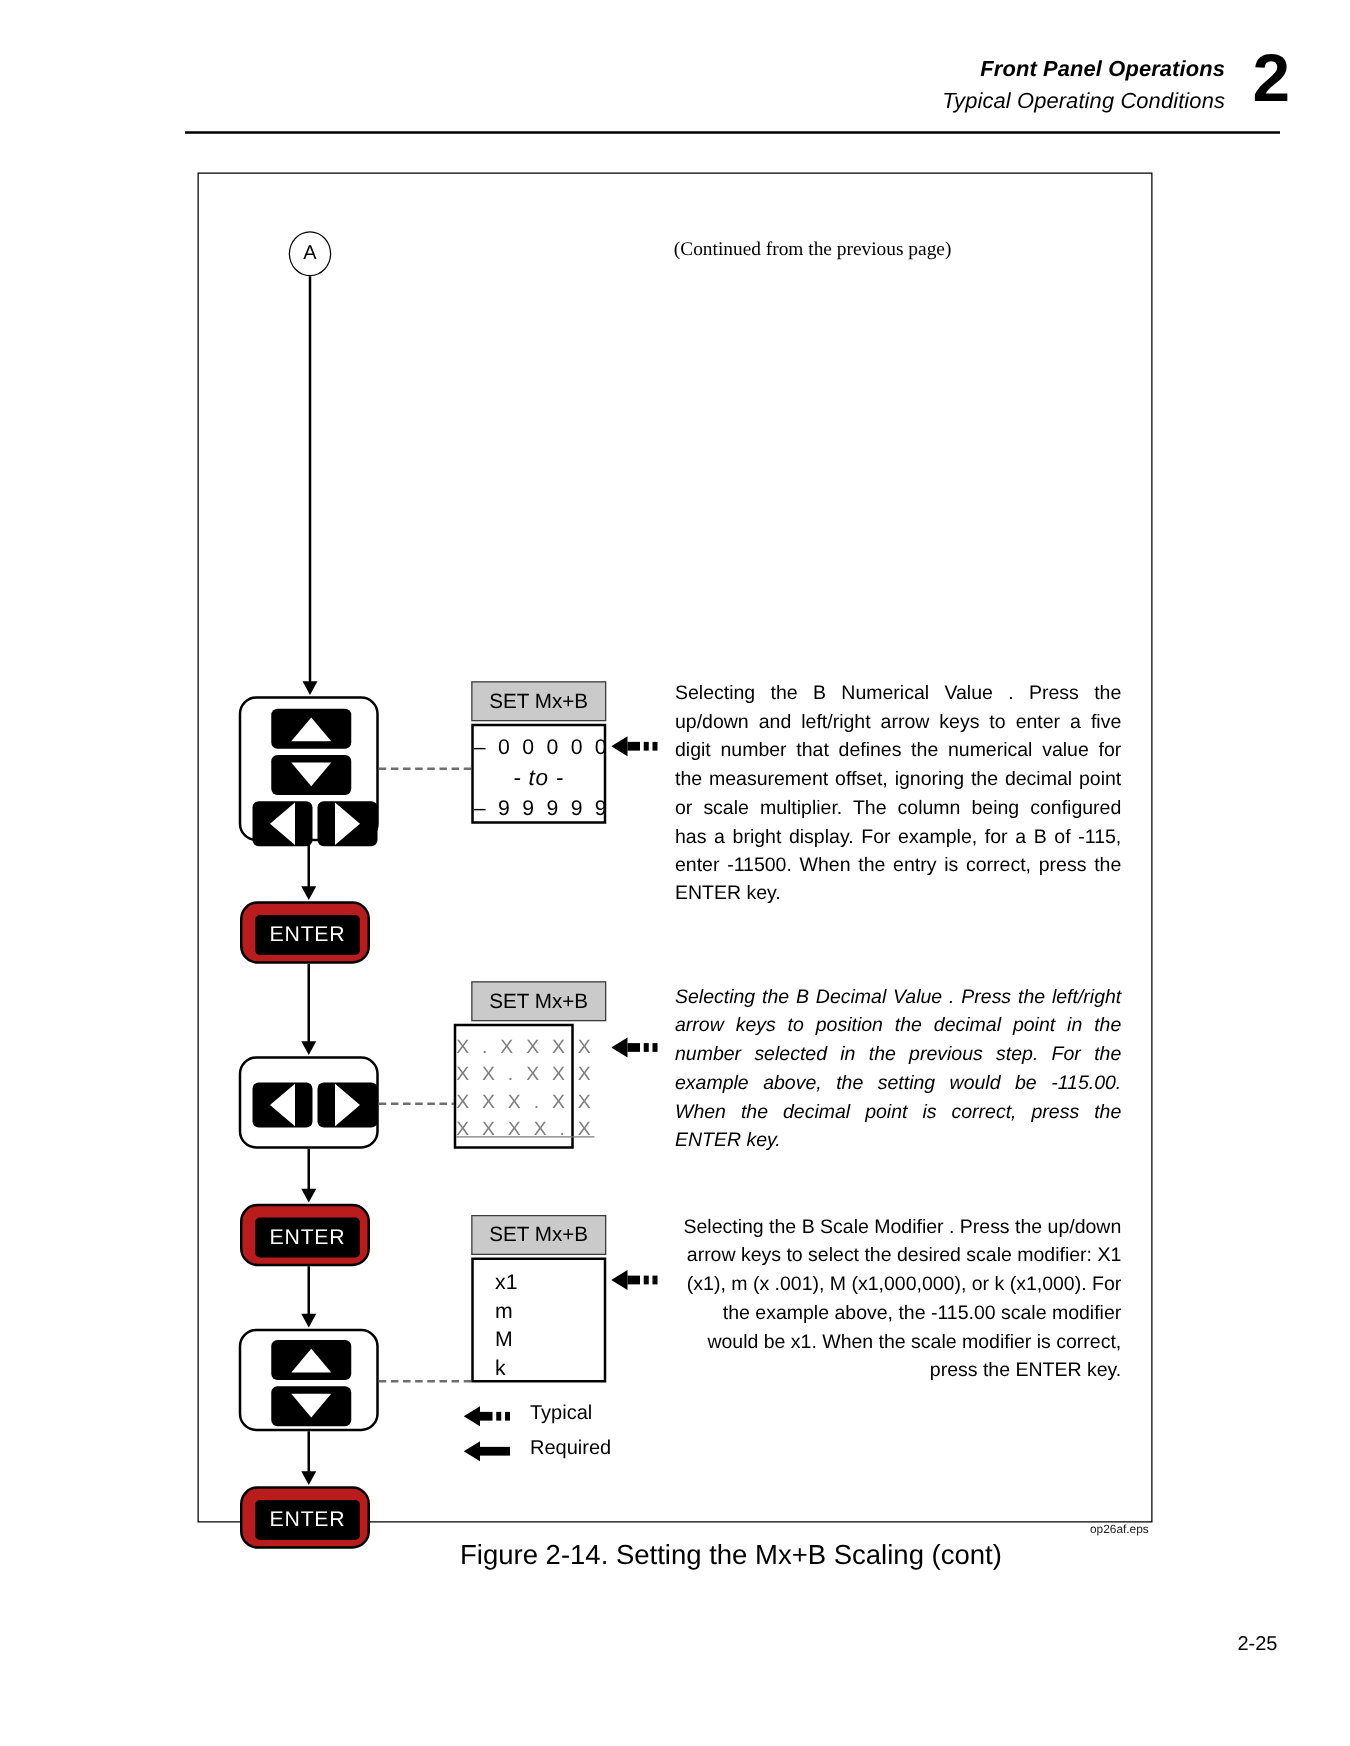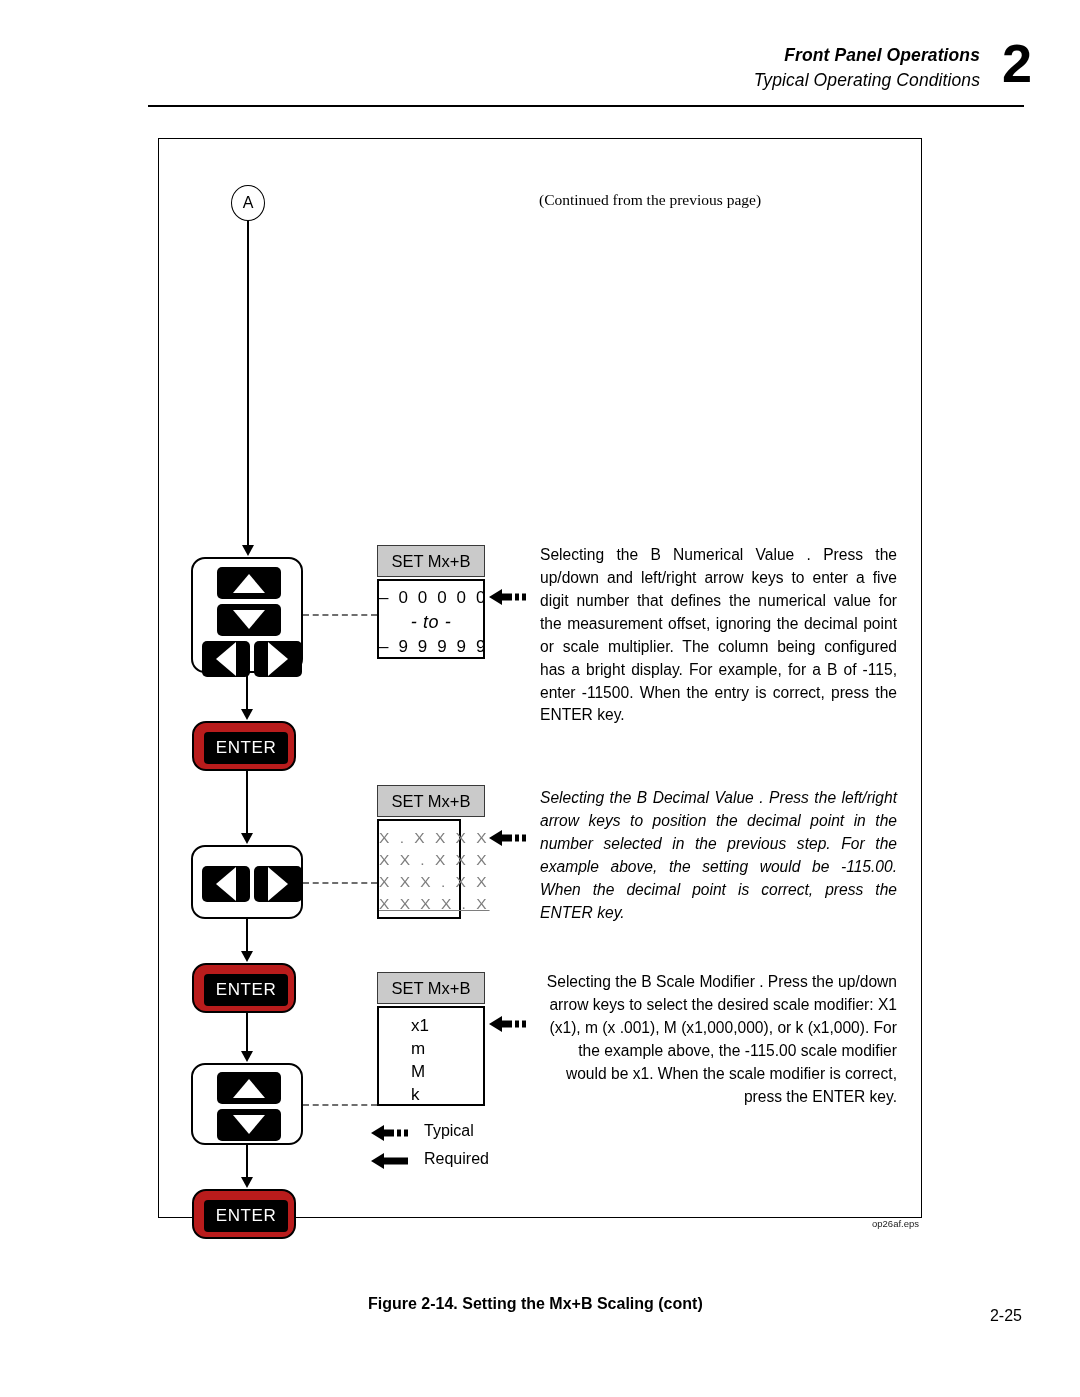--- a/index.html
+++ b/index.html
@@ -210,21 +210,21 @@
     font-style: italic;
   }
   .disp-line.dim {
     color: #7e7e7e;
     font-size: 15.5px;
     letter-spacing: 3px;
     font-family: "Liberation Sans", sans-serif;
   }
   .disp-line.left {
     text-align: left;
-    padding-left: 32px;
+    padding-left: 17px;
     letter-spacing: 0;
     font-size: 17px;
   }
 
   
   .arrow-typ, .arrow-req {
     position: absolute;
     width: 46px;
     height: 18px;
   }
@@ -242,23 +242,23 @@
     font-size: 15.6px;
     line-height: 1.47;
     text-align: justify;
   }
   .para.flush { text-align: right; }
 
   
   #figure-caption {
     position: absolute;
     left: 368px;
-    top: 1295px;
-    font-size: 16px;
-    font-weight: bold;
+    top: 1231px;
+    font-size: 22px;
+    font-weight: normal;
   }
   #eps-ref {
     position: absolute;
     left: 872px;
     top: 1218px;
     font-size: 9.5px;
     color: #222222;
   }
   #page-number {
     position: absolute;
@@ -333,21 +333,21 @@
       <div class="tri tri-left" style="left:14px; top:1px;"></div>
     </div>
     <div class="key" style="left:61px; top:19px; width:48px; height:36px;">
       <div class="tri tri-right" style="left:14px; top:1px;"></div>
     </div>
   </div>
 
   <div class="dash-connector" style="left:144px; top:743px; width:74px;"></div>
 
   <div class="disp-header" style="left:218px; top:646px; width:108px;">SET Mx+B</div>
-  <div class="disp-body" style="left:218px; top:680px; width:84px; height:100px; padding-top:8px;">
+  <div class="disp-body" style="left:204px; top:680px; width:96px; height:100px; padding-top:8px;">
     <div class="disp-line dim">X . X X X X</div>
     <div class="disp-line dim" style="margin-top:4px;">X X . X X X</div>
     <div class="disp-line dim" style="margin-top:4px;">X X X . X X</div>
     <div class="disp-line dim" style="margin-top:4px;text-decoration:underline;">X X X X . X</div>
   </div>
   <svg class="arrow-typ" style="left:330px; top:690px;" viewBox="0 0 46 18">
     <polygon points="0,9 13,1 13,17" fill="#000000"></polygon>
     <rect x="13" y="5.5" width="10" height="7" fill="#000000"></rect>
     <rect x="26" y="5.5" width="4" height="7" fill="#000000"></rect>
     <rect x="33" y="5.5" width="4" height="7" fill="#000000"></rect>

